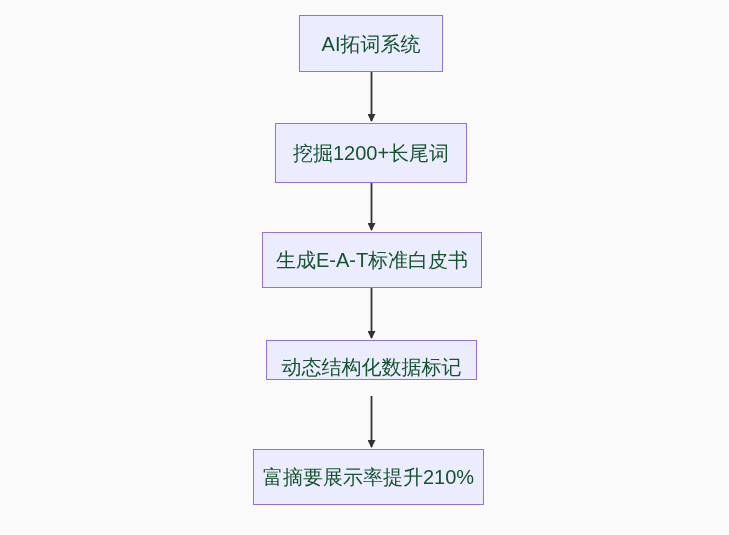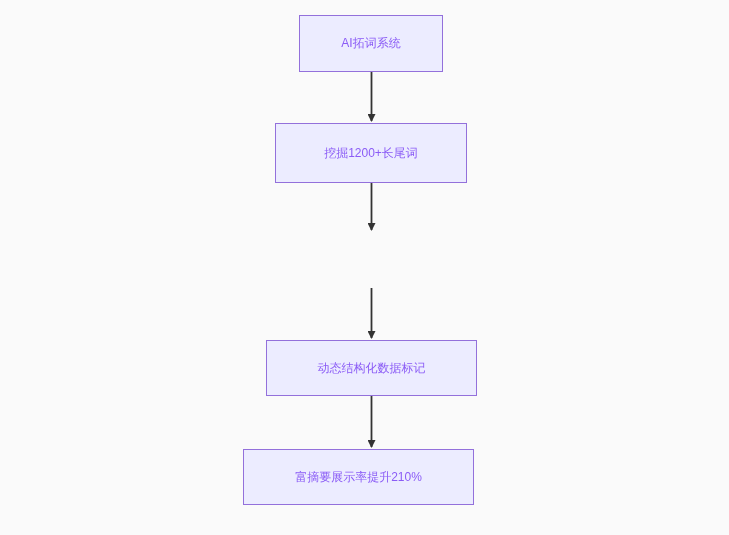--- a/index.html
+++ b/index.html
@@ -17,34 +17,34 @@
     position: relative;
     width: 729px;
     height: 535px;
     background: #fafafa;
   }
   .node {
     position: absolute;
     box-sizing: border-box;
     background: #ECECFF;
     border: 1px solid #9370DB;
-    color: #8b5cf6;
-    font-size: 12px;
+    color: #14532d;
+    font-size: 20px;
     line-height: 1.2;
     display: flex;
     align-items: center;
     justify-content: center;
     text-align: center;
     white-space: nowrap;
   }
   .n1 { left: 299px; top: 15px;  width: 144px; height: 57px; }
   .n2 { left: 275px; top: 123px; width: 192px; height: 60px; }
   .n3 { left: 262px; top: 232px; width: 220px; height: 56px; }
-  .n4 { left: 266px; top: 340px; width: 211px; height: 56px; }
-  .n5 { left: 243px; top: 449px; width: 231px; height: 56px; }
+  .n4 { left: 266px; top: 340px; width: 211px; height: 40px; align-items: flex-end; }
+  .n5 { left: 253px; top: 449px; width: 231px; height: 56px; }
   .edges {
     position: absolute;
     left: 0;
     top: 0;
     width: 729px;
     height: 535px;
     pointer-events: none;
   }
 </style>
 </head>
@@ -65,20 +65,23 @@
   </svg>
 
   <div class="node n1">
     <span>AI拓词系统</span>
   </div>
 
   <div class="node n2">
     <span>挖掘1200+长尾词</span>
   </div>
 
+  <div class="node n3">
+    <span>生成E-A-T标准白皮书</span>
+  </div>
 
   <div class="node n4">
     <span>动态结构化数据标记</span>
   </div>
 
   <div class="node n5">
     <span>富摘要展示率提升210%</span>
   </div>
 
 </div>

